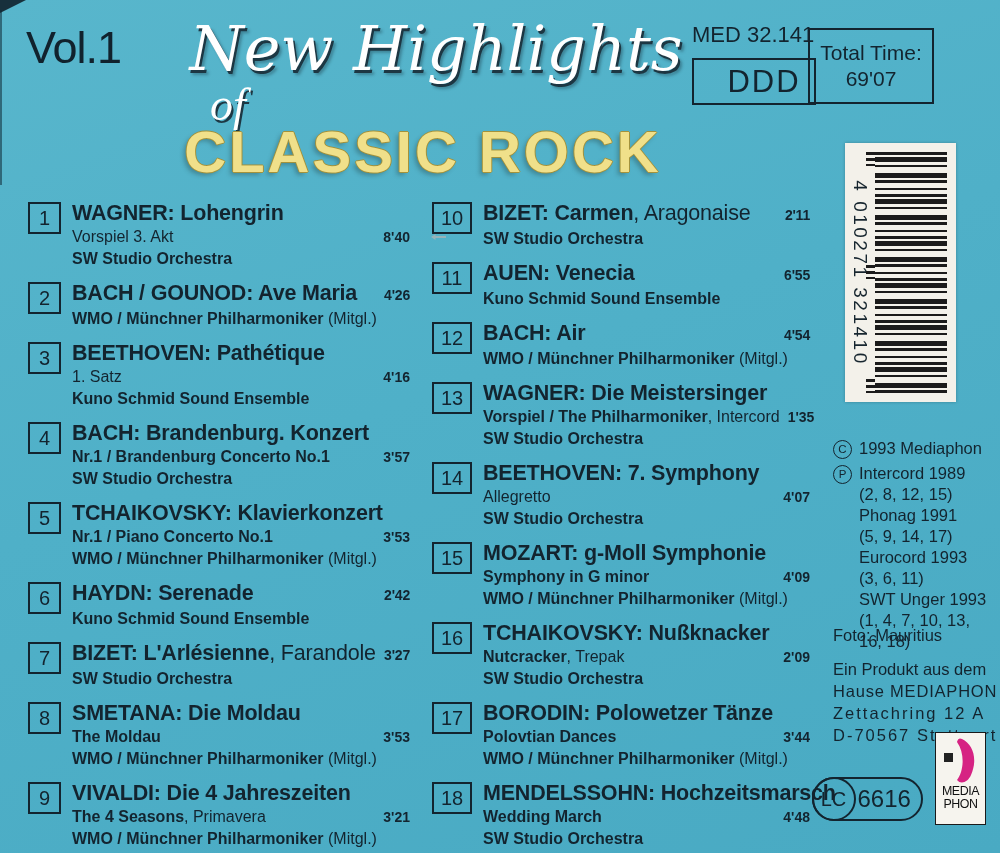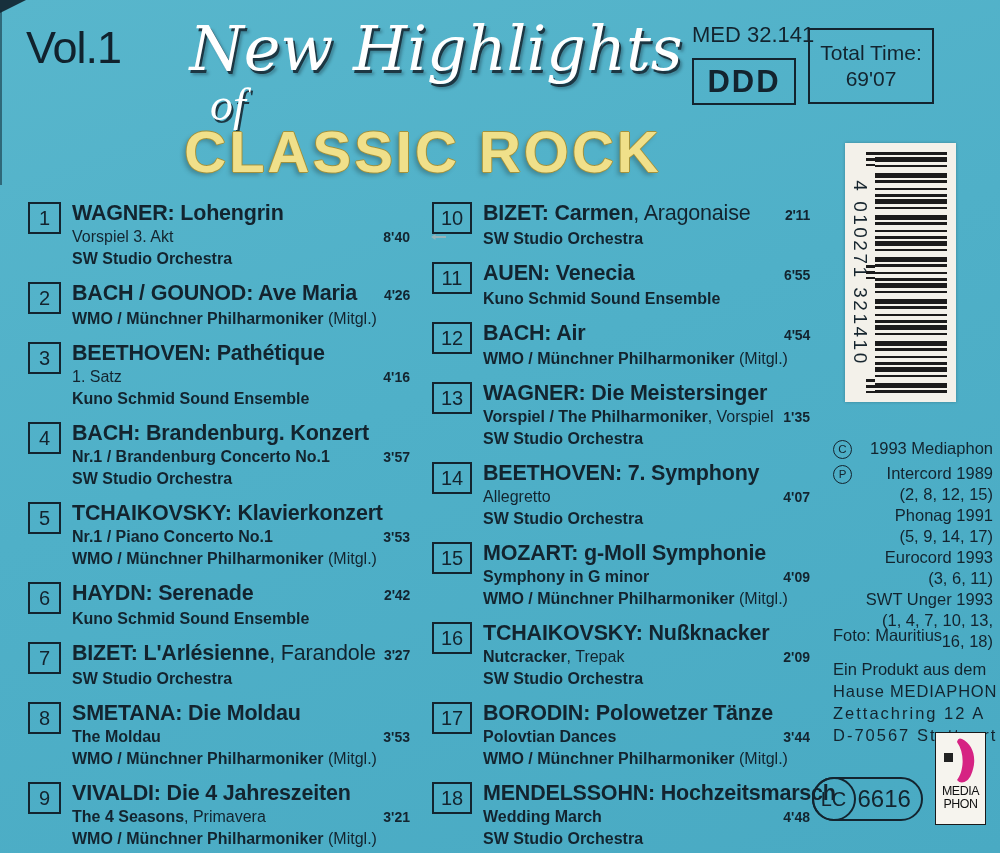--- a/index.html
+++ b/index.html
@@ -20,21 +20,21 @@
     font-family:Liberation Serif, serif;font-style:italic;font-size:46px;color:#ffffff;
     text-shadow:2px 3px 0 #1d3743;
   }
   .classic{
     position:absolute;left:158px;top:118px;width:530px;text-align:center;
     font-size:58px;font-weight:bold;letter-spacing:3px;color:#f0e08a;white-space:nowrap;
     text-shadow:-1px 0 0 #a3923c,1px 0 0 #a3923c,0 -1px 0 #a3923c,0 1px 0 #a3923c,-3px 3px 4px rgba(35,60,60,.35);
   }
   .catalog{position:absolute;left:692px;top:22px;font-size:22px;}
   .box{position:absolute;border:2px solid #13242f;display:flex;align-items:center;justify-content:center;}
-  .ddd{left:692px;top:58px;width:100px;height:43px;font-size:31px;font-weight:bold;letter-spacing:2px;}
+  .ddd{left:692px;top:58px;width:100px;height:43px;font-size:31px;font-weight:normal;letter-spacing:2px;padding-left:20px;}
   .totaltime{left:808px;top:28px;width:122px;height:72px;flex-direction:column;font-size:21px;line-height:26px;}
   
   .barcode{position:absolute;left:845px;top:143px;width:111px;height:259px;background:#f3f1ea;box-shadow:0 0 3px rgba(0,0,0,.25);}
   .bc-digits{
     position:absolute;left:-105px;top:119px;width:240px;height:22px;transform:rotate(90deg);
     font-size:19px;letter-spacing:2.5px;text-align:center;color:#17262f;white-space:nowrap;
   }
   .bc-bars{
     position:absolute;left:30px;right:9px;top:9px;bottom:9px;
     background:repeating-linear-gradient(to bottom,
@@ -67,21 +67,21 @@
   .orch .reg{font-weight:normal;}
   .t-time{font-size:14px;font-weight:bold;margin-left:8px;}
   
   .credits{position:absolute;left:833px;top:438px;width:160px;font-size:16.5px;line-height:21px;}
   .circ{
     display:inline-flex;width:17px;height:17px;border:1.5px solid #13242f;border-radius:50%;
     align-items:center;justify-content:center;font-size:11.5px;flex:0 0 auto;
     margin-right:7px;position:relative;top:2px;
   }
   .cr-row{display:flex;align-items:flex-start;margin-bottom:4px;}
-  .cr-text{flex:1;text-align:right;}
+  .cr-text{flex:1;}
   .foto{position:absolute;left:833px;top:626px;font-size:16.5px;}
   .address{position:absolute;left:833px;top:658px;font-size:16.5px;line-height:22px;}
   .addr-sp{letter-spacing:2px;}
   
   .lc{position:absolute;left:812px;top:777px;display:inline-flex;align-items:center;
       border:2.5px solid #13242f;border-radius:22px;height:40px;padding-right:10px;}
   .lc-circle{width:40px;height:40px;border:2.5px solid #13242f;border-radius:50%;
       margin:-2.5px 2px -2.5px -2.5px;display:flex;align-items:center;justify-content:center;font-size:20px;}
   .lc-num{font-size:24px;}
   .logo{position:absolute;left:935px;top:732px;width:51px;height:93px;background:#f6f4ee;
@@ -335,21 +335,21 @@
   <div class="track">
     <div class="tracknum">
       <span class="tn">13</span>
     </div>
     <div class="trackbody">
       <div class="line title-line">
         <span class="t-title"><span class="tb">WAGNER: Die Meistersinger</span><span class="reg trg"></span></span>
 
       </div>
       <div class="line sub-line">
-        <span><span class="b sb">Vorspiel / The Philharmoniker</span><span class="srg">, Vorspiel</span></span>
+        <span><span class="b sb">Vorspiel / The Philharmoniker</span><span class="srg">, Intercord</span></span>
         <span class="t-time tt2">1'35</span>
       </div>
       <div class="orch">
         <span class="ob">SW Studio Orchestra</span> <span class="reg org2"></span>
       </div>
     </div>
   </div>
 
   <div class="track">
     <div class="tracknum">

